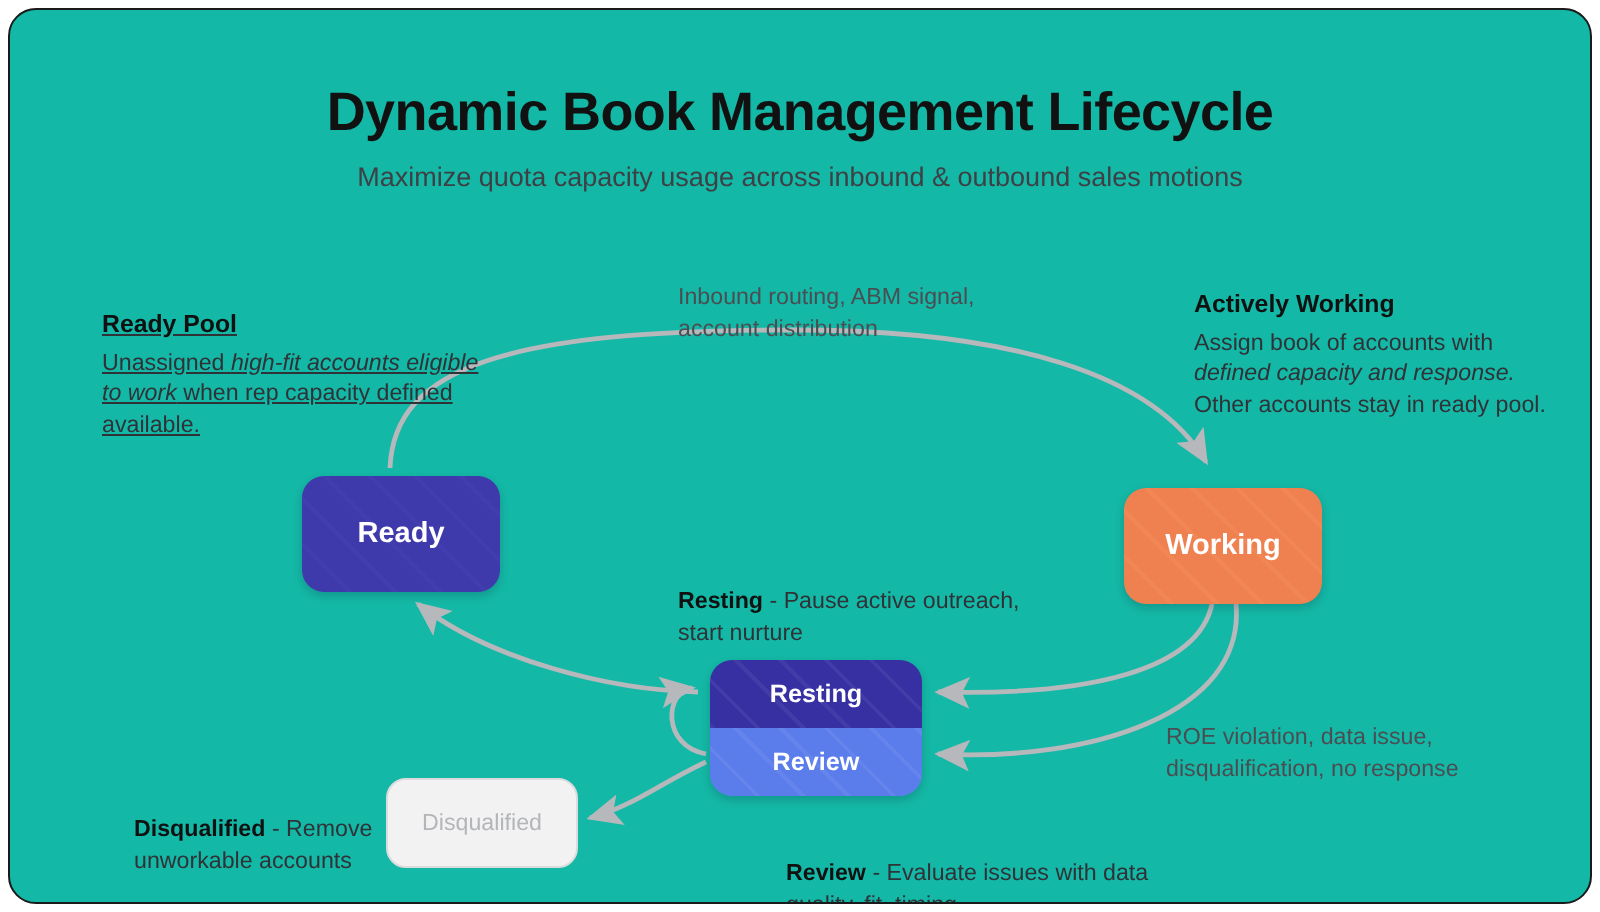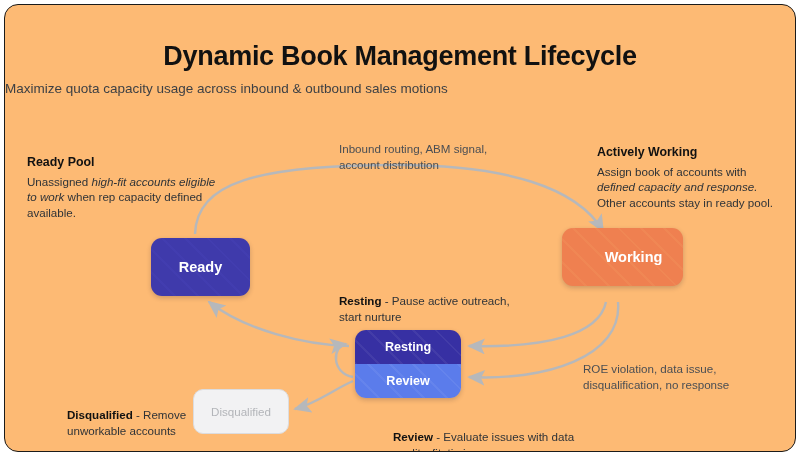--- a/index.html
+++ b/index.html
@@ -1,61 +1,61 @@
 <!DOCTYPE html>
 <html><head>
 <meta charset="utf-8">
 <style>
   html,body{margin:0;padding:0;background:#ffffff;}
   body{width:800px;height:456px;font-family:"Liberation Sans",sans-serif;overflow:hidden;}
 
   .frame{
     position:absolute;left:4px;top:4px;width:792px;height:448px;
-    background:#fdba74;border:1.5px solid #1b1b1b;border-radius:14px;
+    background:#14b8a6;border:1.5px solid #1b1b1b;border-radius:14px;
     box-sizing:border-box;overflow:hidden;
   }
 
   .stage{position:absolute;inset:0;}
 
   
   .title{
     position:absolute;left:0;right:0;top:36px;text-align:center;
     font-size:27px;font-weight:bold;color:#111111;letter-spacing:-0.3px;
   }
   .subtitle{
-    position:absolute;left:0;right:0;top:76px;
+    position:absolute;left:0;right:0;top:76px;text-align:center;
     font-size:13.5px;color:#3d4044;
   }
 
   
   .note{position:absolute;font-size:11.6px;line-height:15.6px;color:#2f3337;}
   .note .hd{display:block;font-weight:bold;color:#111111;font-size:12.4px;
             margin-bottom:3px;}
   .note i{font-style:italic;}
 
-  .note-ready   {left:22px; top:150px; width:200px;}
+  .note-ready   {left:46px; top:150px; width:200px;text-decoration:underline;}
   .note-working {left:592px;top:140px; width:180px;}
   .note-inbound {left:334px;top:136px; width:190px;color:#4a4e53;}
   .note-roe     {left:578px;top:356px; width:200px;color:#4a4e53;}
   .note-resting {left:334px;top:288px; width:180px;}
   .note-review  {left:388px;top:400px; width:200px;margin-top:24px;}
   .note-disq    {left:62px; top:388px; width:175px;margin-top:14px;}
   .note-inline b{font-weight:bold;color:#111111;}
 
   
   .node{
     position:absolute;border-radius:11px;display:flex;align-items:center;
     justify-content:center;color:#ffffff;font-weight:bold;font-size:14.5px;
     box-shadow:0 2px 5px rgba(20,20,40,.20);
     background-image:repeating-linear-gradient(45deg,
         rgba(255,255,255,.055) 0 2px, rgba(255,255,255,0) 2px 16px);
     background-blend-mode:overlay;
   }
   .node-ready  {left:146px;top:233px;width:99px;height:58px;background-color:#3f3aab;text-align:right;}
-  .node-working{left:557px;top:223px;width:99px;height:58px;background-color:#ef8050;padding-left:22px;}
+  .node-working{left:557px;top:239px;width:99px;height:58px;background-color:#ef8050;}
 
   .node-stack{
     position:absolute;left:350px;top:325px;width:106px;height:68px;
     border-radius:11px;overflow:hidden;box-shadow:0 2px 5px rgba(20,20,40,.20);
   }
   .stack-half{
     height:34px;display:flex;align-items:center;justify-content:center;
     color:#ffffff;font-weight:bold;font-size:12.6px;
     background-image:repeating-linear-gradient(45deg,
         rgba(255,255,255,.06) 0 2px, rgba(255,255,255,0) 2px 16px);

